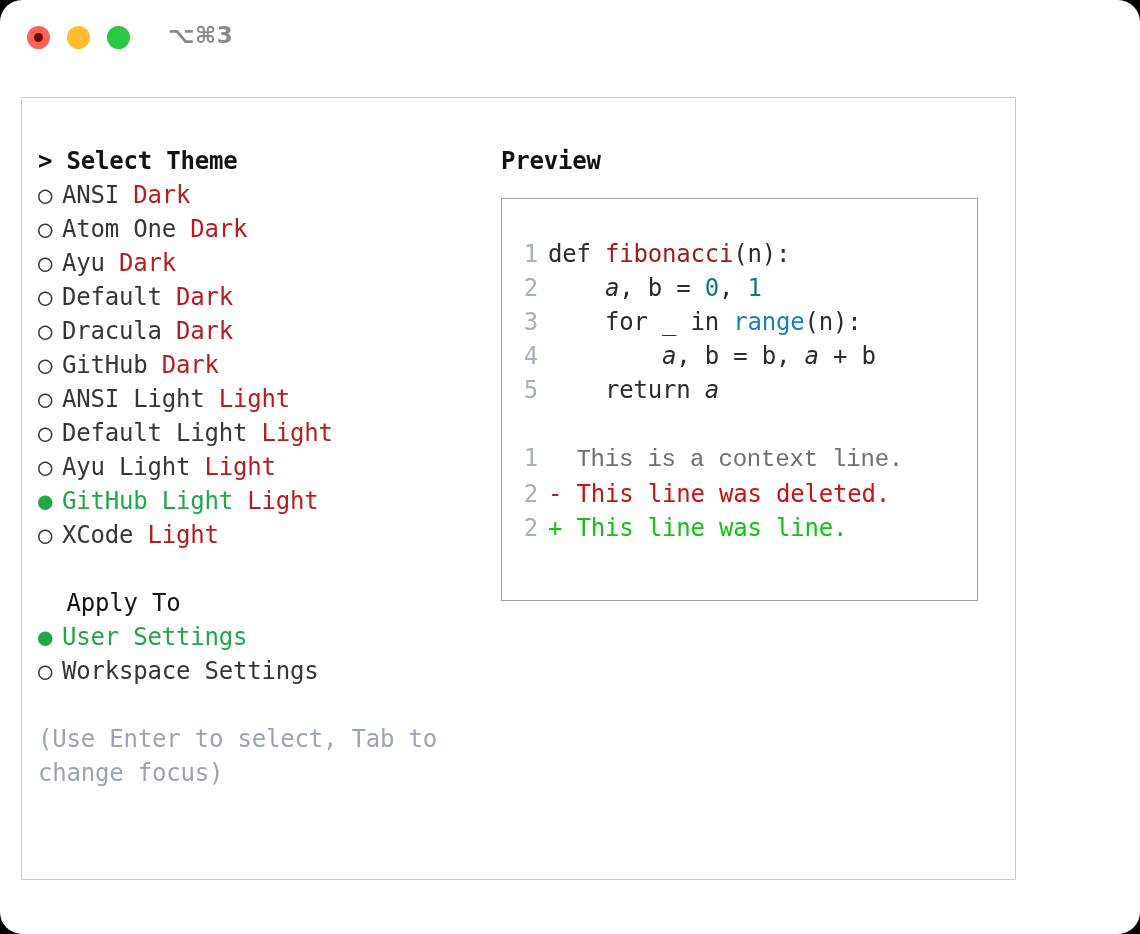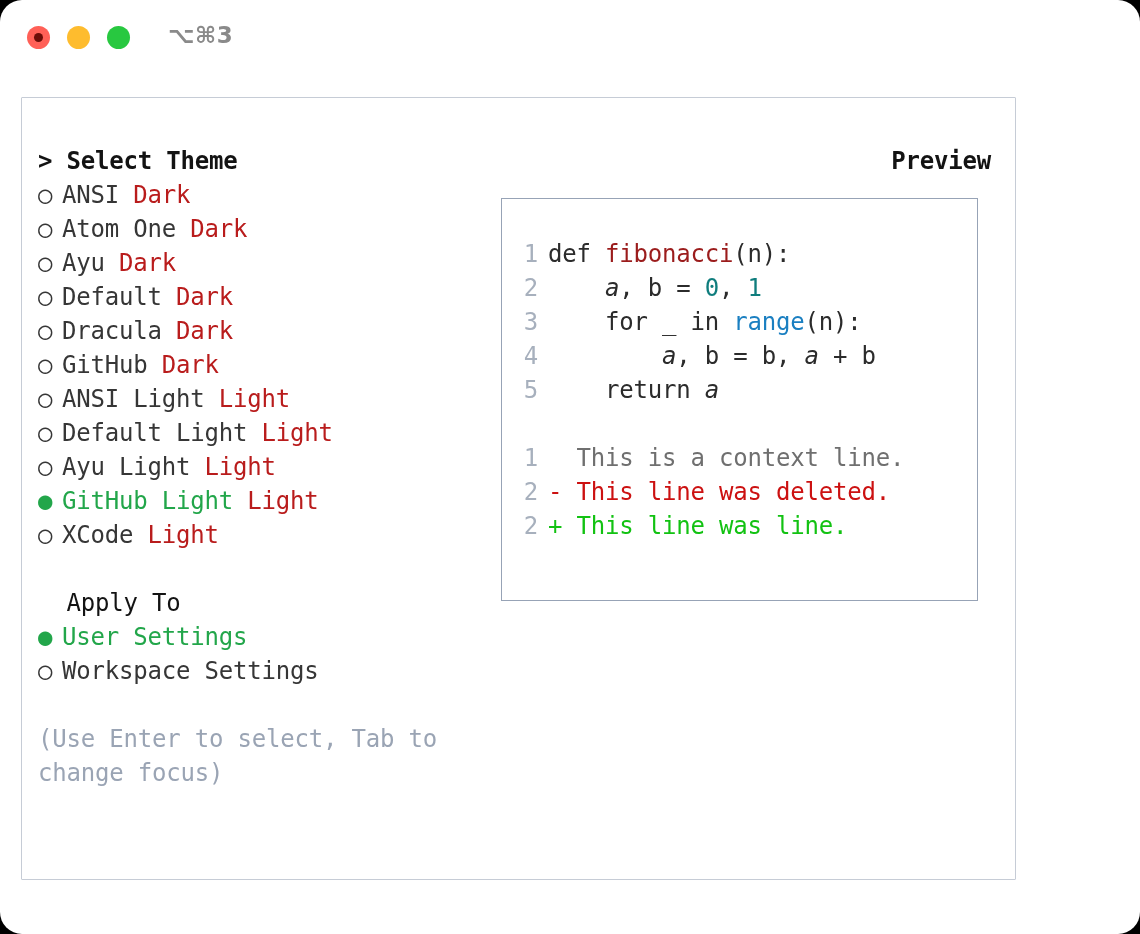--- a/index.html
+++ b/index.html
@@ -133,21 +133,20 @@
     top: 46px;
     width: 490px;
   }
   .preview-title {
     font-size: 24px;
     font-weight: 700;
     color: #131313;
     height: 34px;
     line-height: 34px;
     letter-spacing: -0.2px;
-    text-align: right;
   }
   .preview-box {
     margin-top: 20px;
     width: 477px;
     height: 403px;
     border: 1.5px solid #97a3b6;
     background: #ffffff;
     box-sizing: border-box;
     position: relative;
   }
@@ -168,21 +167,21 @@
     color: #a7b0bd;
     display: inline-block;
     width: 24px;
     text-align: right;
     margin-right: 10px;
   }
   .tok-fn    { color: #9b1c1c; }
   .tok-num   { color: #0f7d7d; }
   .tok-call  { color: #1a7fc1; }
   .tok-var   { font-style: italic; }
-  .diff-ctx  { color: #6f6f6f; }
+  .diff-ctx  { color: #6f6f6f; font-family: Liberation Mono, monospace; }
   .diff-del  { color: #cc1111; }
   .diff-add  { color: #12c212; }
   .gap-line  { height: 34px; }
 </style>
 </head>
 <body>
 
 <div class="window">
 
   <div class="titlebar">

